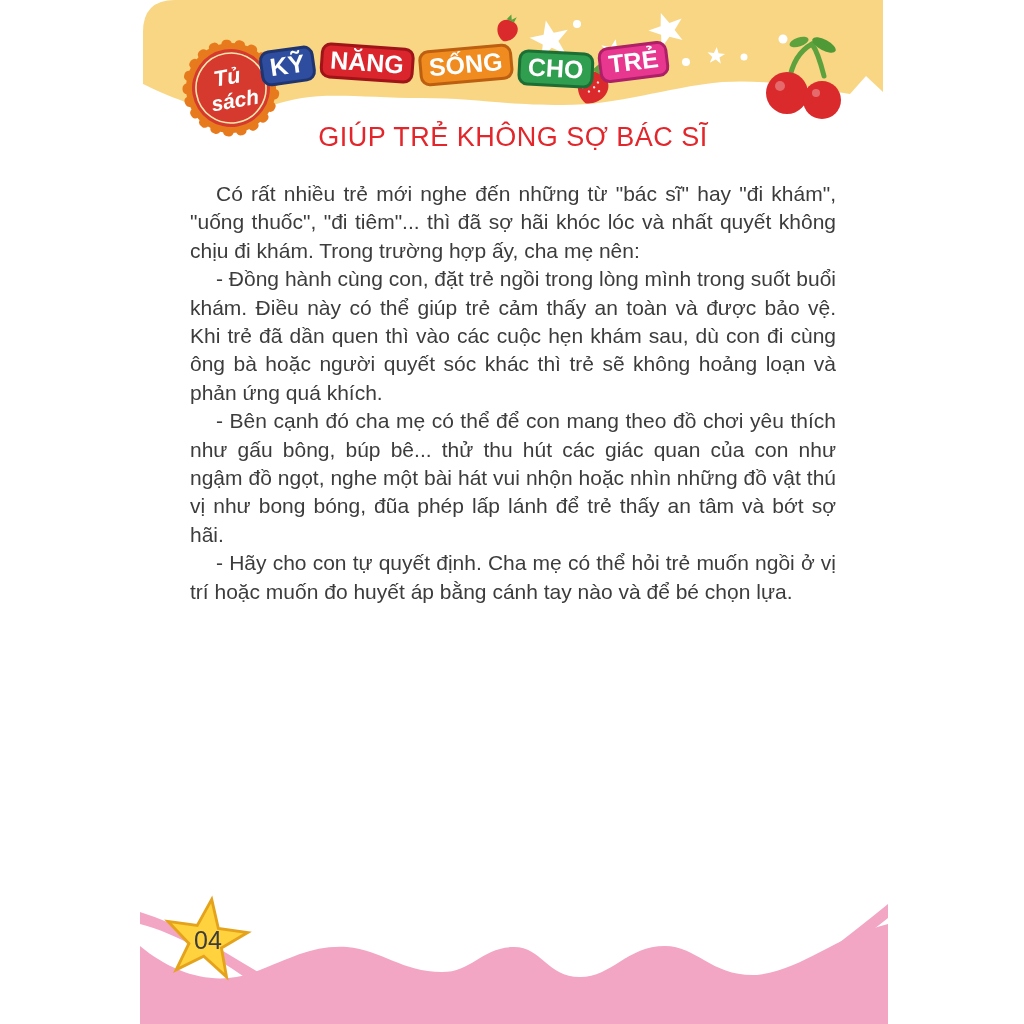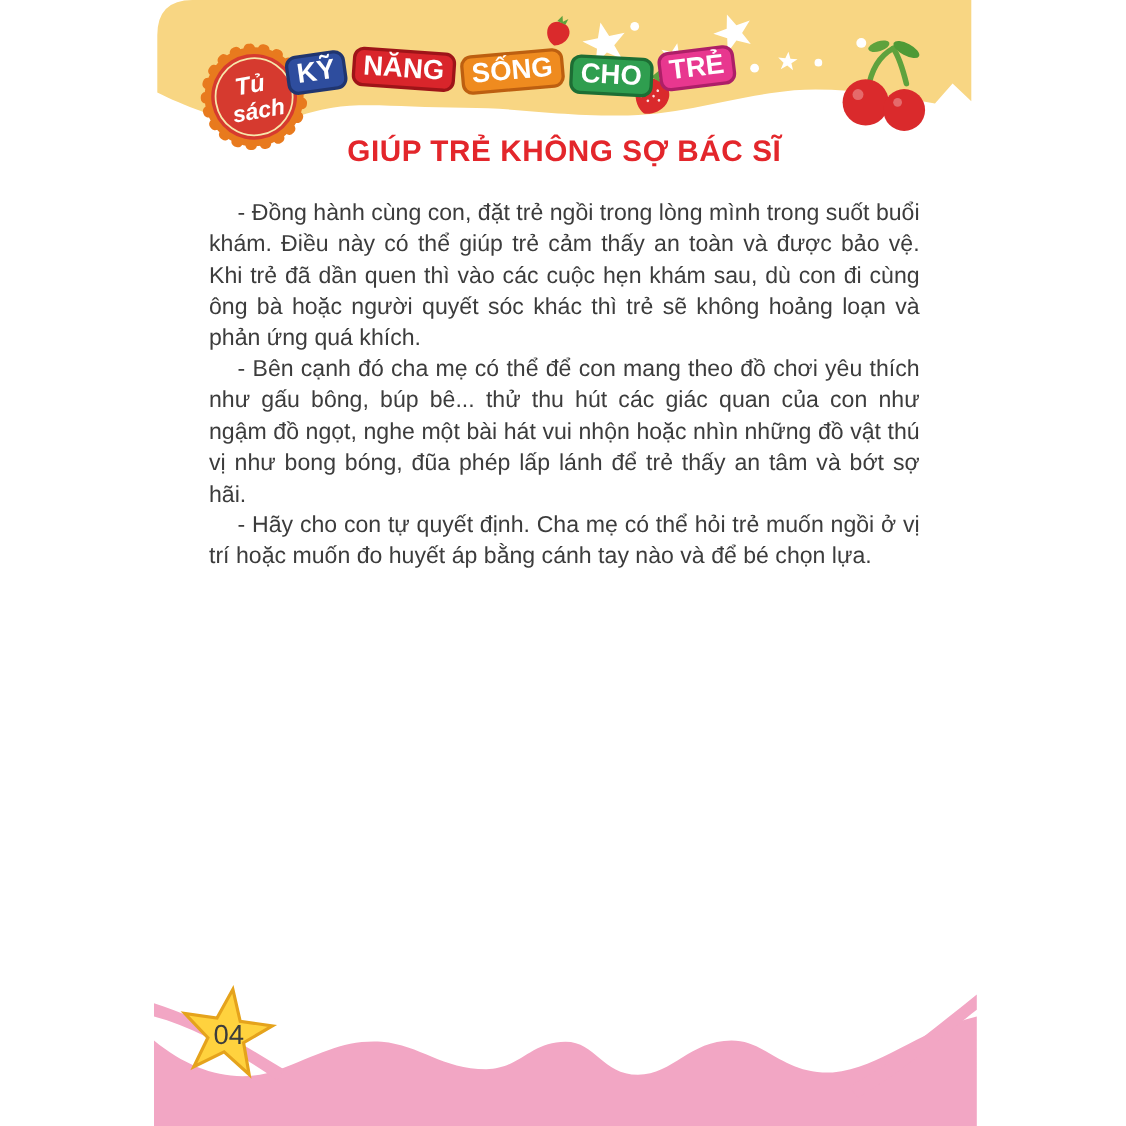--- a/index.html
+++ b/index.html
@@ -18,21 +18,21 @@
     padding:1px 7px 3px;border-radius:10px;border:3px solid transparent;
     margin-right:1px;line-height:1.05;
   }
   .w0{transform:rotate(-8deg);}
   .w1{transform:rotate(4deg) translateY(-3px);}
   .w2{transform:rotate(-5deg) translateY(-1px);}
   .w3{transform:rotate(3deg) translateY(3px);}
   .w4{transform:rotate(-7deg) translateY(-4px);}
   .page-title{
     position:absolute;left:190px;top:122px;width:646px;margin:0;
-    text-align:center;font-size:27px;font-weight:bold;color:#e3262b;
+    text-align:center;font-size:27px;font-weight:normal;color:#e3262b;
     letter-spacing:0.5px;
   }
   .body-text{
     position:absolute;left:190px;top:180px;width:646px;
     font-size:21px;line-height:28.4px;color:#3c3c3c;text-align:justify;
   }
   .body-text p{margin:0;text-indent:26px;}
 </style>
 </head>
 <body>
@@ -108,20 +108,21 @@
     <span class="word w0" style="background-color: rgb(46, 77, 158); border-color: rgb(32, 53, 111);">KỸ</span>
     <span class="word w1" style="background-color: rgb(217, 37, 43); border-color: rgb(158, 20, 24);">NĂNG</span>
     <span class="word w2" style="background-color: rgb(239, 139, 31); border-color: rgb(189, 95, 16);">SỐNG</span>
     <span class="word w3" style="background-color: rgb(47, 158, 79); border-color: rgb(29, 110, 52);">CHO</span>
     <span class="word w4" style="background-color: rgb(232, 55, 143); border-color: rgb(173, 31, 103);">TRẺ</span>
   </div>
 
   <h1 class="page-title">GIÚP TRẺ KHÔNG SỢ BÁC SĨ</h1>
 
   <div class="body-text">
+    <p>Có rất nhiều trẻ mới nghe đến những từ "bác sĩ" hay "đi khám", "uống thuốc", "đi tiêm"... thì đã sợ hãi khóc lóc và nhất quyết không chịu đi khám. Trong trường hợp ấy, cha mẹ nên:</p>
     <p>- Đồng hành cùng con, đặt trẻ ngồi trong lòng mình trong suốt buổi khám. Điều này có thể giúp trẻ cảm thấy an toàn và được bảo vệ. Khi trẻ đã dần quen thì vào các cuộc hẹn khám sau, dù con đi cùng ông bà hoặc người quyết sóc khác thì trẻ sẽ không hoảng loạn và phản ứng quá khích.</p>
     <p>- Bên cạnh đó cha mẹ có thể để con mang theo đồ chơi yêu thích như gấu bông, búp bê... thử thu hút các giác quan của con như ngậm đồ ngọt, nghe một bài hát vui nhộn hoặc nhìn những đồ vật thú vị như bong bóng, đũa phép lấp lánh để trẻ thấy an tâm và bớt sợ hãi.</p>
     <p>- Hãy cho con tự quyết định. Cha mẹ có thể hỏi trẻ muốn ngồi ở vị trí hoặc muốn đo huyết áp bằng cánh tay nào và để bé chọn lựa.</p>
   </div>
 
   <svg class="ftr-svg" width="1024" height="140" viewBox="0 884 1024 140">
     <defs>
       <path id="star5f" d="M0,-10 L2.6,-3.2 L9.8,-3.2 L4,1.4 L6.2,8.2 L0,4 L-6.2,8.2 L-4,1.4 L-9.8,-3.2 L-2.6,-3.2 Z"></path>
     </defs>
 

